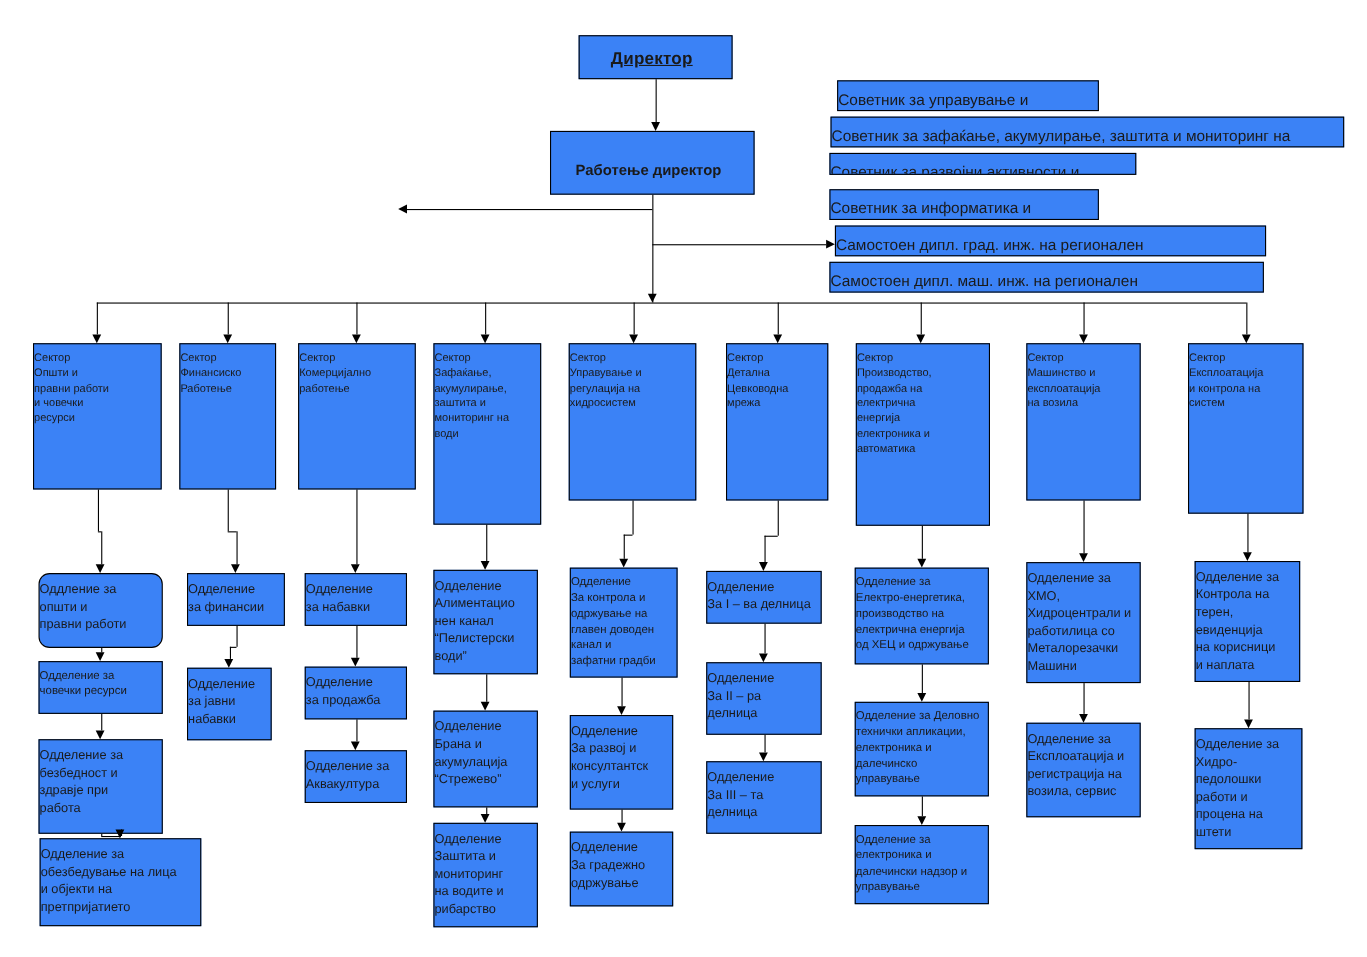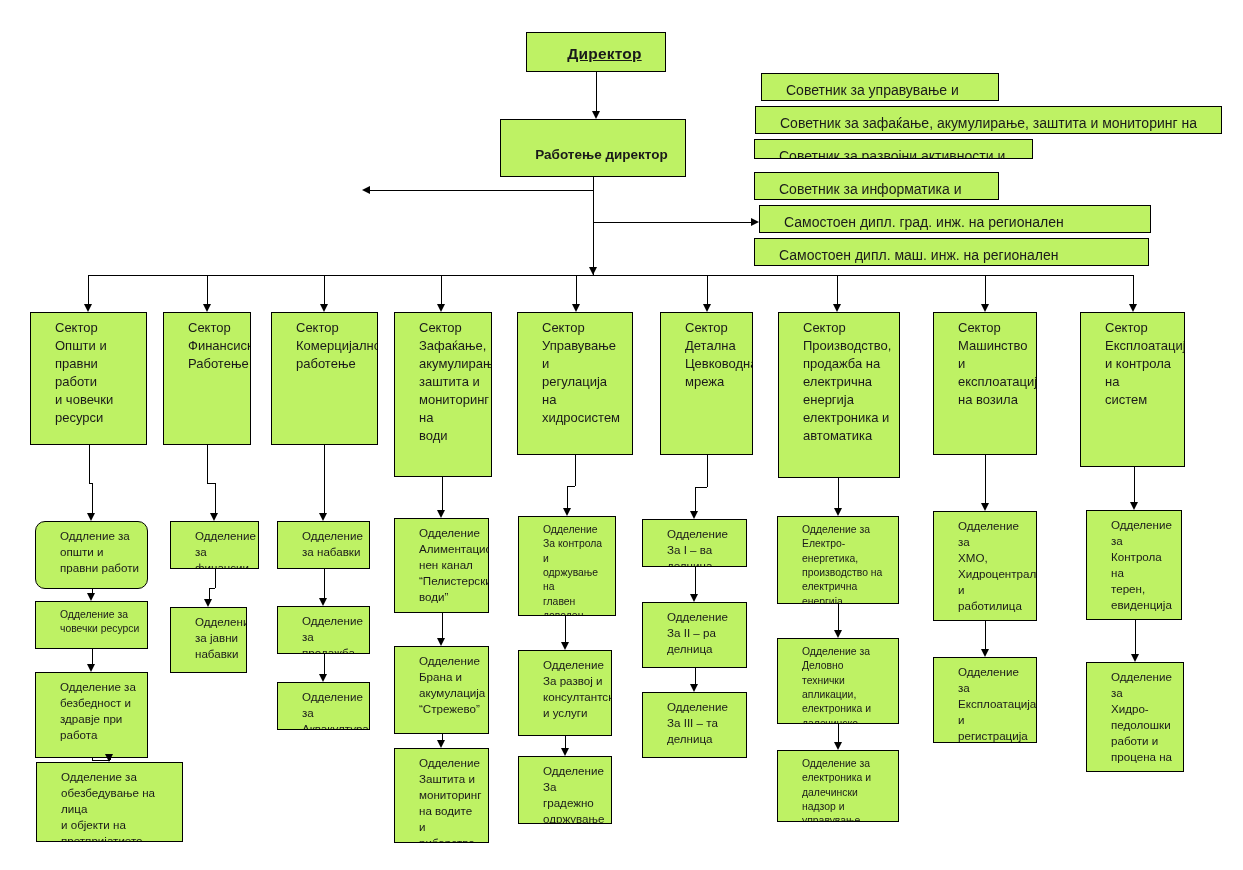--- a/index.html
+++ b/index.html
@@ -13,22 +13,22 @@
     height: 870px;
     background: #ffffff;
     font-family: "Liberation Sans", "DejaVu Sans", sans-serif;
     color: #1a1a1a;
     overflow: hidden;
   }
   .box {
     position: absolute;
     box-sizing: border-box;
     border: 1.2px solid #000000;
-    background: #bef264;
-    padding: 6px 7px 4px 24px;
+    background: #3b82f6;
+    padding: 6px 7px 4px 0;
     line-height: 1.38;
     white-space: pre-line;
     overflow: hidden;
   }
   .root-box {
     font-size: 15.5px;
     font-weight: bold;
     text-align: center;
     text-decoration: underline;
     padding-top: 10px;
@@ -45,21 +45,21 @@
     font-weight: bold;
     text-align: center;
     padding-top: 22px;
   }
   .advisor-box {
     font-size: 14px;
     text-align: left;
     padding-top: 7px;
   }
   .sector-box {
-    font-size: 13px;
+    font-size: 10px;
     text-align: left;
   }
   .dept-box {
     font-size: 11.6px;
     text-align: left;
   }
   .dept-box.small {
     font-size: 10.4px;
   }
   

